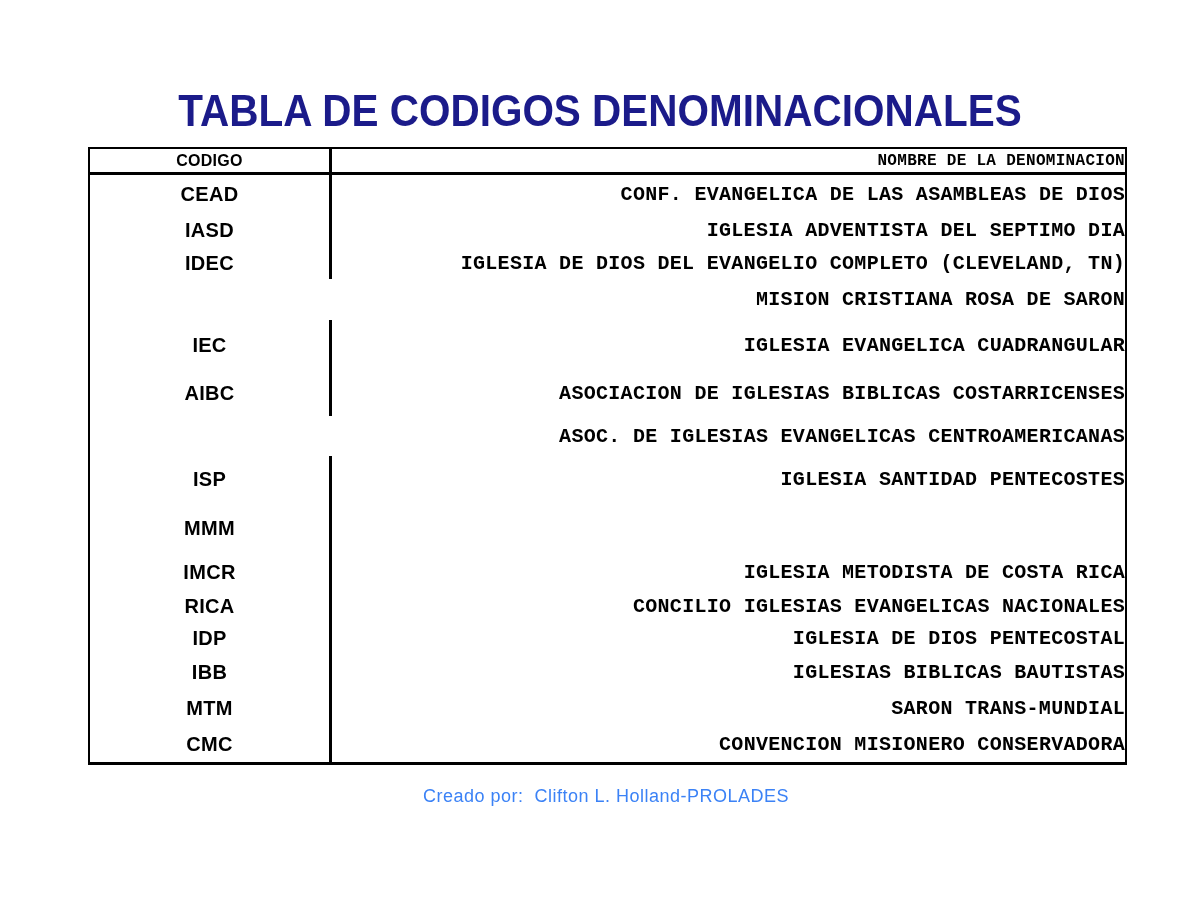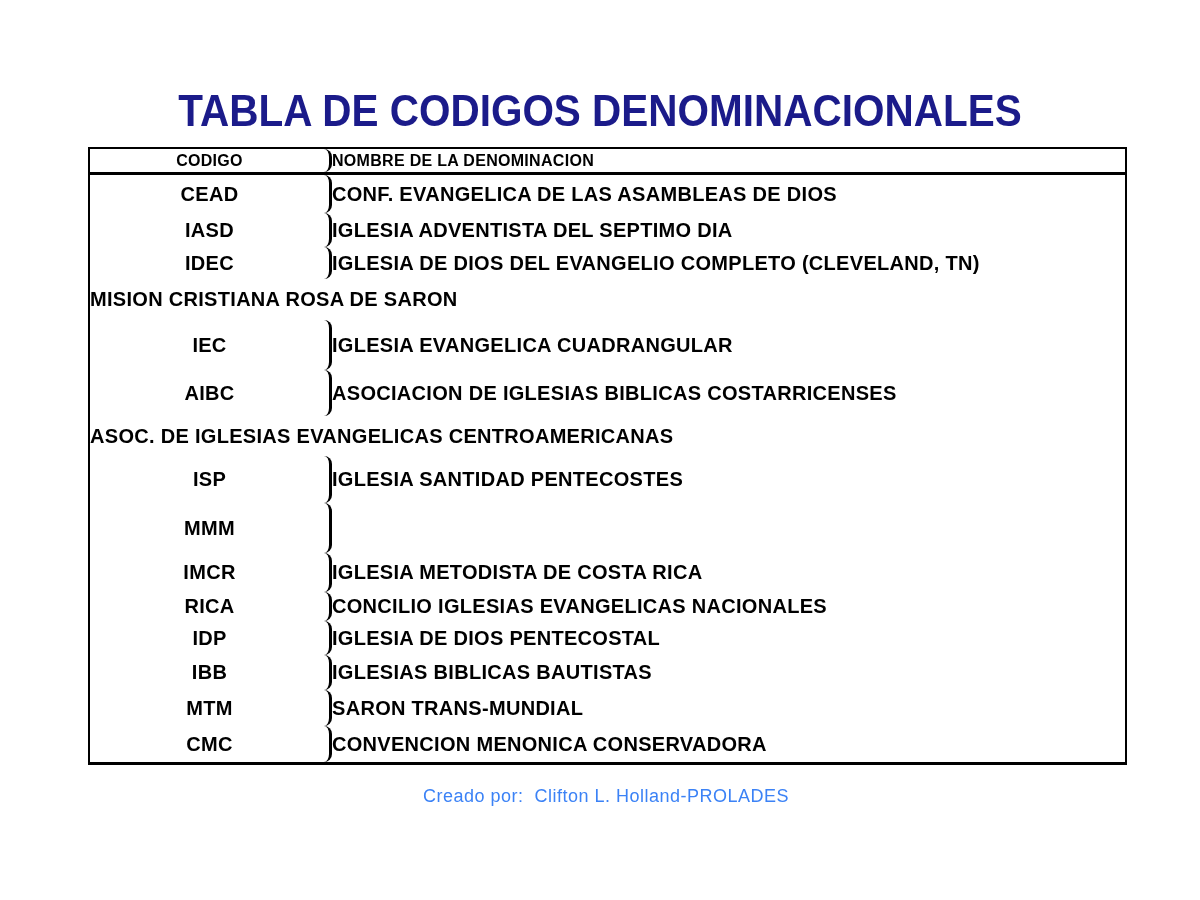--- a/index.html
+++ b/index.html
@@ -55,35 +55,35 @@
   }
   .trow {
     display: flex;
     align-items: center;
     font-size: 20px;
     font-weight: bold;
     letter-spacing: 0.3px;
   }
   .cell { 
     box-sizing: border-box;
-    text-align: left;
+    text-align: right;
     white-space: nowrap;
     overflow: visible;
-    border-radius: 8px;
   }
   .cell.code {
     width: 242px;
     border-right: 3px solid #000000;
     align-self: stretch;
     display: flex;
     align-items: center;
     justify-content: center;
   }
   .cell.name {
     flex: 1;
+    font-family: Liberation Mono, monospace;
   }
 
   
   .footer-credit {
     position: absolute;
     top: 785px;
     left: 6px;
     width: 1200px;
     text-align: center;
     font-size: 18px;
@@ -152,17 +152,17 @@
   <div class="trow" style="height:35px">
     <div class="cell code">IBB</div>
     <div class="cell name">IGLESIAS BIBLICAS BAUTISTAS</div>
   </div>
   <div class="trow" style="height:36px">
     <div class="cell code">MTM</div>
     <div class="cell name">SARON TRANS-MUNDIAL</div>
   </div>
   <div class="trow" style="height:36px">
     <div class="cell code">CMC</div>
-    <div class="cell name">CONVENCION MENONICA CONSERVADORA</div>
+    <div class="cell name">CONVENCION MISIONERO CONSERVADORA</div>
   </div>
 </div>
 
 <div class="footer-credit">Creado por:  Clifton L. Holland-PROLADES</div>
 
 </body></html>

